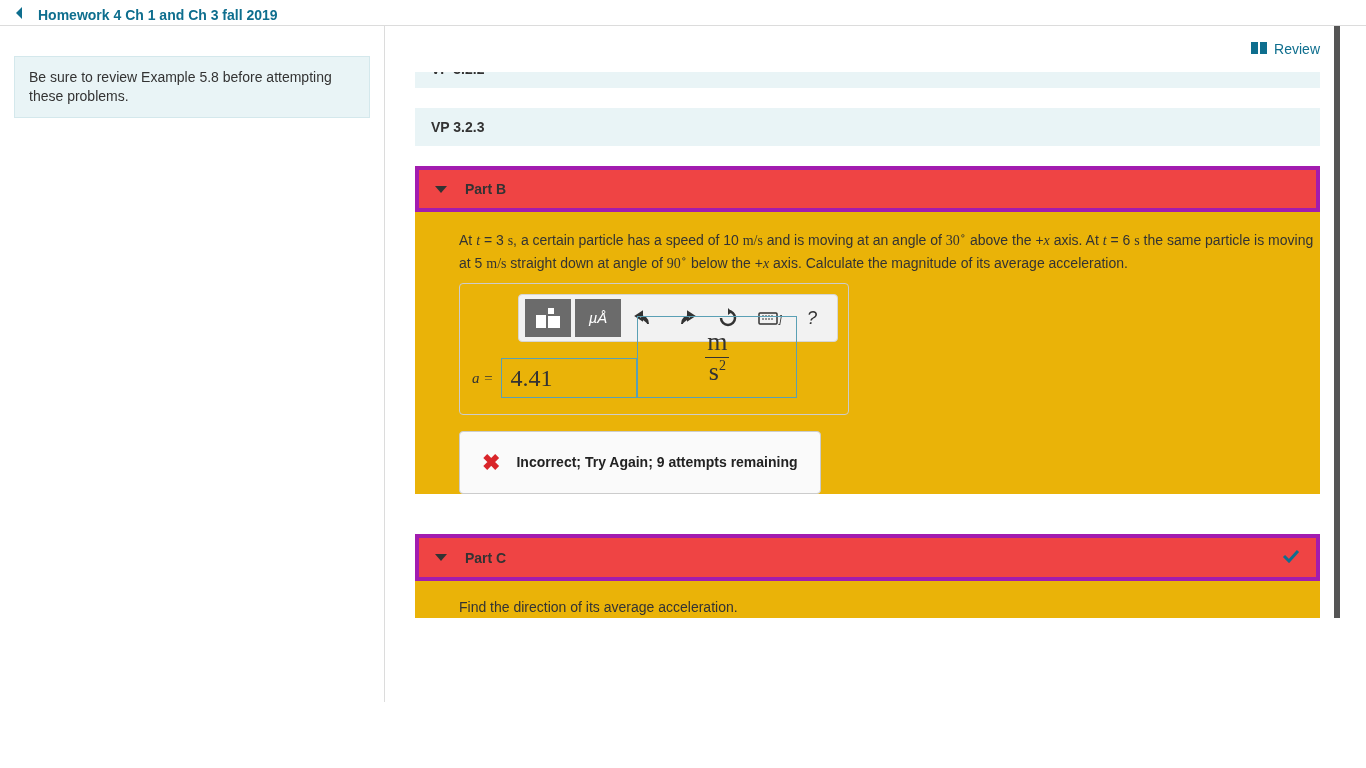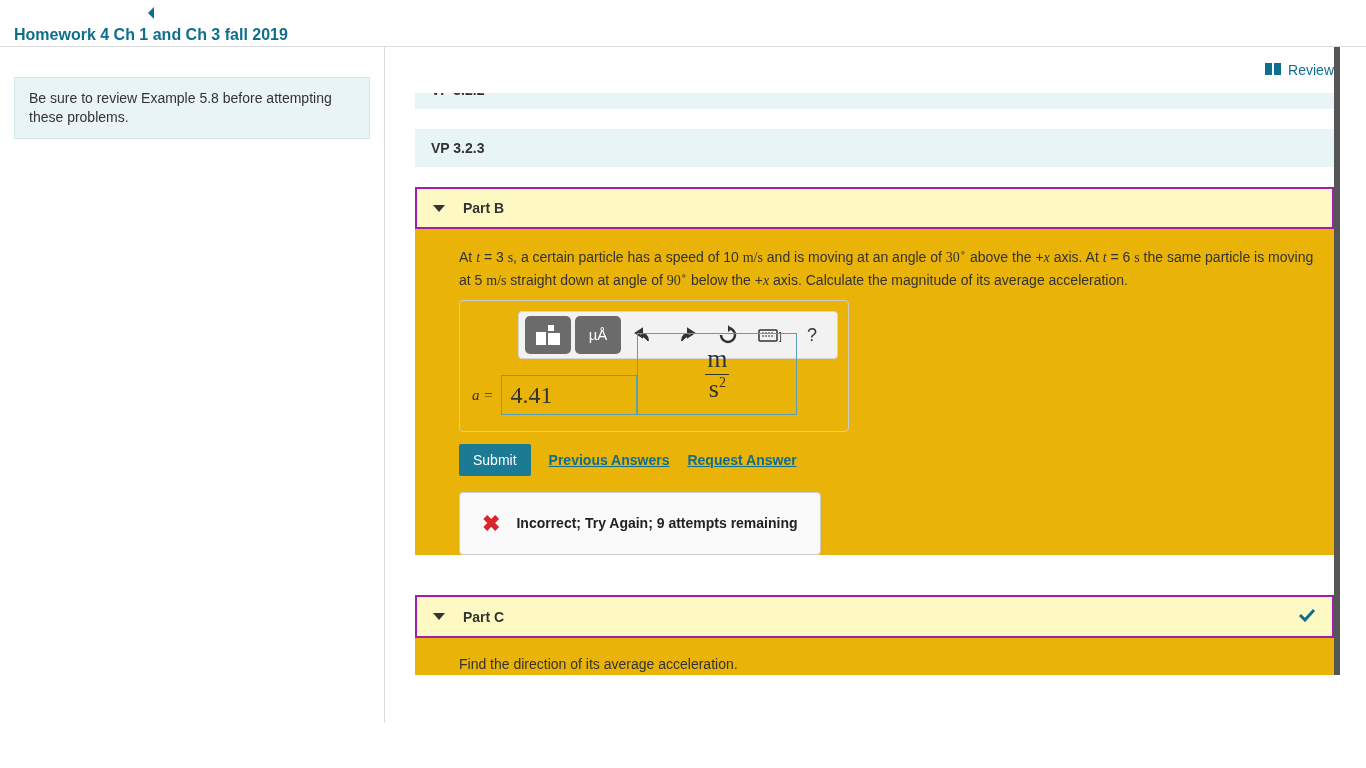--- a/index.html
+++ b/index.html
@@ -1,65 +1,65 @@
 <!DOCTYPE html>
 <html><head>
 <meta charset="utf-8">
 <style>
   * { box-sizing: border-box; }
   html, body { margin: 0; padding: 0; font-family: Arial, Helvetica, sans-serif; font-size: 14px; color: #333; background:#fff; }
   a { text-decoration: none; }
 
   
   .topbar { padding: 4px 14px 0; }
-  .breadcrumb { color: #0e6e8e; font-weight: 700; display: inline-flex; align-items: center; gap: 2px; font-size: 16px; padding: 2px 0; flex-direction: column;}
+  .breadcrumb { color: #0e6e8e; font-weight: 700; display: inline-flex; align-items: center; gap: 14px; font-size: 14px; padding: 2px 0;}
   .breadcrumb svg { fill: #0e6e8e; }
   .title-row { display: flex; align-items: center; justify-content: space-between; padding: 14px 0 14px 0; }
   .item-title { font-size: 20px; font-weight: 700; color: #555; }
   .nav-ctrl { display: flex; align-items: center; gap: 14px; }
   .circ-btn { width: 30px; height: 30px; border: 1px solid #ccc; border-radius: 50%; display: flex; align-items: center; justify-content: center; background:#fff; }
   .circ-btn.disabled { color:#ccc; }
   .circ-btn.enabled { color:#333; }
   .pagecount { color: #333; font-size: 14px; }
   .divider { border-top: 1px solid #dcdcdc; }
 
   
   .layout { display: flex; min-height: calc(768px - 92px); }
   .sidebar { width: 385px; flex: 0 0 385px; padding: 30px 14px 14px 14px; border-right: 1px solid #dcdcdc; }
   .note-box { background: #e9f4f6; border: 1px solid #d4e8ec; padding: 11px 14px; color: #333; line-height: 1.35; }
   .main { flex: 1; padding: 0 26px 30px 30px; position: relative; }
-  .inner-scroll { border-right: 6px solid #555; }
+  .inner-scroll { border-right: 6px solid #555; padding-right: 14px; }
 
   
   .review-row { display: flex; justify-content: flex-end; align-items: center; height: 46px; }
   .review-link { color: #0e6e8e; font-weight: 400; display: inline-flex; align-items: center; gap: 6px; font-size: 14px;}
   .review-link svg { fill: #0e6e8e; }
 
   
   .section-bar { background: #e9f4f6; padding: 12px 16px; font-weight: 700; color: #333; margin-bottom: 20px; font-size: 14px; line-height: 1;}
   .section-bar.truncated { padding-top: 0; height: 16px; overflow: hidden; display:flex; align-items:flex-end; }
 
   
-  .part { background: #fef9c3; border: 2px solid #a21caf; margin-bottom: 0; }
+  .part { background: #ef4444; border: 4px solid #a21caf; margin-bottom: 0; }
   .part-header { display: flex; align-items: center; gap: 18px; padding: 11px 16px; font-weight: 700; }
   .part-header .caret { width:0; height:0; border-left:6px solid transparent; border-right:6px solid transparent; border-top:7px solid #333; }
   .part-body { background: #eab308; padding: 16px 0 0 44px; font-size: 14px; line-height: 1.5; }
   .part-c { margin-top: 40px; }
   .part-check { margin-left:auto; color:#0e6e8e; }
 
   .problem-text { color: #333; margin-bottom: 10px; max-width: 860px;}
   .problem-text .mathvar { font-style: italic; font-family: 'Times New Roman', serif; }
   .problem-text .mathrm { font-family: 'Times New Roman', serif; }
   .problem-text .deg { font-size: 10px; vertical-align: super; }
   .instruct { font-weight: 700; margin-bottom: 16px; }
 
   
   .answer-box { border: 1px solid #ccc; border-radius: 4px; width: 390px; padding: 10px 12px 16px; }
   .toolbar { border: 1px solid #d6d6d6; border-radius: 4px; background: #f2f2f2; display: inline-flex; align-items:center; gap: 4px; padding: 4px 6px; margin-left: 46px; }
-  .tool-btn { width: 38px; height: 38px; border-radius: 5px; display:flex; align-items:center; justify-content:center; color:#333; }
+  .tool-btn { width: 38px; height: 38px; border-radius: 0; display:flex; align-items:center; justify-content:center; color:#333;font-style:italic; }
   .tool-btn.dark { background:#6b6b6b; color:#fff; width:46px; }
   .tool-btn svg { fill: currentColor; }
   .answer-row { display:flex; align-items:center; gap: 8px; margin-top: 16px; }
   .avar { font-style: italic; font-family: 'Times New Roman', serif; font-size:15px; }
   .val-input { border: 1px solid #5aa0b5; height: 40px; width: 136px; font-size: 24px; font-family: 'Times New Roman', serif; padding: 0 8px; display:flex; align-items:center;}
   .unit-box { border: 1px solid #5aa0b5; height: 82px; width: 160px; display:flex; align-items:center; justify-content:center; margin-top:-42px;}
   .unit-frac { font-family:'Times New Roman', serif; font-size:26px; text-align:center; line-height:1.1;}
   .unit-frac .num { border-bottom:1.5px solid #333; padding:0 2px;}
   .unit-frac .den sup{ font-size:14px;}
   .answer-flex { display:flex; align-items:flex-end; gap:0; }
@@ -172,25 +172,20 @@
             <div class="unit-box">
               <div class="unit-frac">
                 <div class="num">m</div>
                 <div class="den"><span>s</span><sup>2</sup></div>
               </div>
             </div>
           </div>
         </div>
       </div>
 
-      <div class="submit-row">
-        <button class="submit-btn">Submit</button>
-        <a class="link-btn">Previous Answers</a>
-        <a class="link-btn">Request Answer</a>
-      </div>
 
       <div class="feedback">
         <span class="x">✖</span>
         <span class="msg">Incorrect; Try Again; 9 attempts remaining</span>
       </div>
     </div>
 
     <div class="part part-c">
       <div class="part-header">
         <span class="caret"></span>

